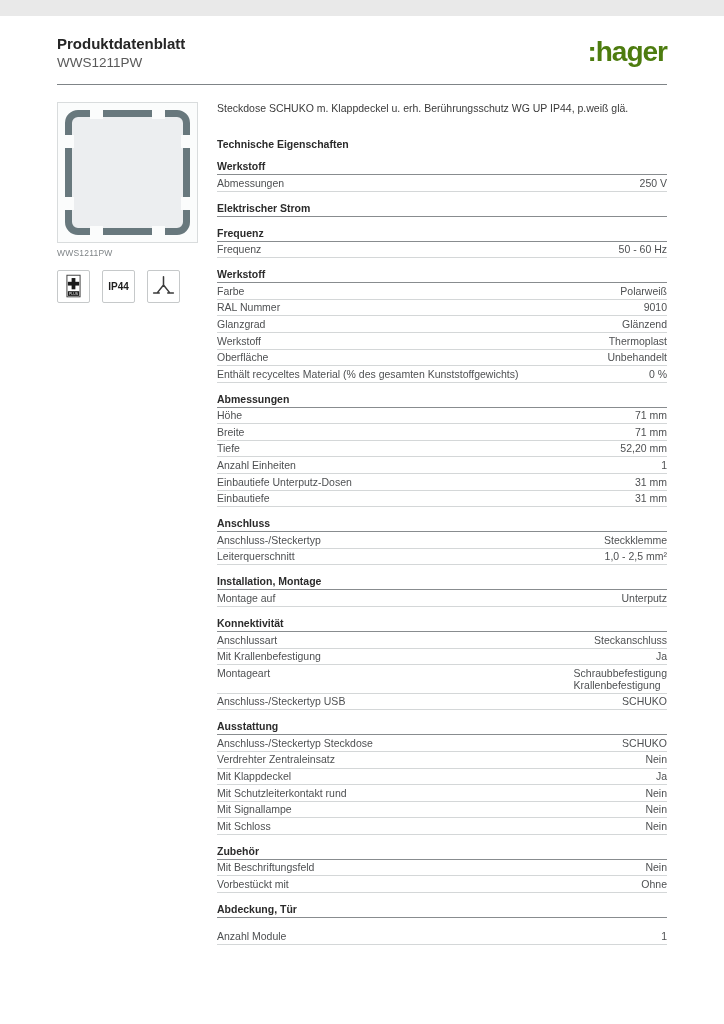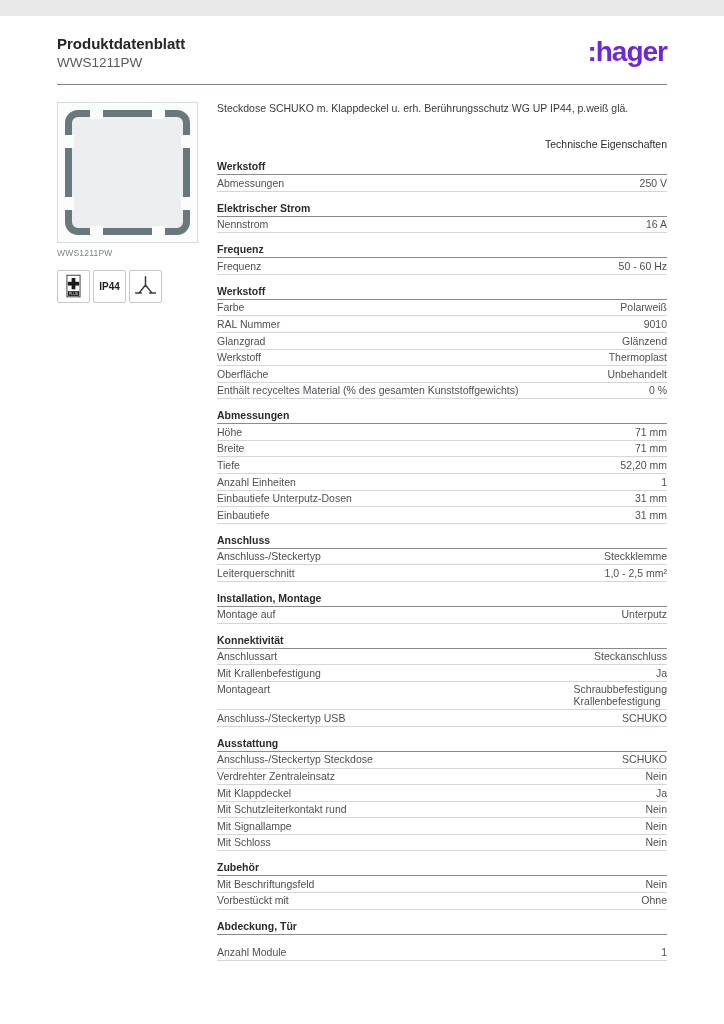--- a/index.html
+++ b/index.html
@@ -5,21 +5,21 @@
   * { margin:0; padding:0; box-sizing:border-box; }
   html,body { background:#e9e9e9; }
   body { font-family:"Liberation Sans", sans-serif; }
   .page { width:724px; height:1024px; background:#ffffff; position:relative; overflow:hidden; margin:16px auto; }
   .content { padding:19px 57px 0 57px; }
 
   
   .header { display:flex; justify-content:space-between; align-items:flex-start; padding-bottom:13px; border-bottom:1px solid #7f8487; }
   .title { font-size:15px; font-weight:bold; color:#262626; line-height:1.25; }
   .subtitle { font-size:13.5px; color:#595959; line-height:1.3; }
-  .logo { font-size:28px; font-weight:bold; color:#6d28d9; letter-spacing:-1px; line-height:1; margin-top:3px; }
+  .logo { font-size:28px; font-weight:bold; color:#4d7c0f; letter-spacing:-1px; line-height:1; margin-top:3px; }
 
   
   .main { display:flex; margin-top:17px; }
   .left-col { width:143px; flex:none; }
   .right-col { flex:1; margin-left:17px; }
 
   
   .photo { width:141px; height:141px; border:1px solid #d9dcdd; background:#fbfcfc; position:relative; }
   .photo-frame { position:absolute; left:7px; top:7px; right:7px; bottom:7px; border:7px solid #68787d; border-radius:13px; background:#eceef0; }
   .notch { position:absolute; background:#fbfcfc; }
@@ -27,27 +27,27 @@
   .n-t2 { left:94px; top:5px;  width:13px; height:11px; }
   .n-b1 { left:32px; bottom:5px; width:13px; height:11px; }
   .n-b2 { left:94px; bottom:5px; width:13px; height:11px; }
   .n-l1 { top:32px;  left:5px;  width:11px; height:13px; }
   .n-l2 { top:94px;  left:5px;  width:11px; height:13px; }
   .n-r1 { top:32px;  right:5px; width:11px; height:13px; }
   .n-r2 { top:94px;  right:5px; width:11px; height:13px; }
 
   .caption { font-size:8.5px; color:#7f8487; margin-top:5px; letter-spacing:0.2px; }
 
-  .badges { display:flex; gap:3px; margin-top:12px; }
+  .badges { display:flex; gap:12px; margin-top:12px; }
   .badge { width:33px; height:33px; border:1px solid #c6c9ca; border-radius:2px; display:flex; align-items:center; justify-content:center; background:#fff; }
   .badge-ip44 { font-size:10px; font-weight:bold; color:#1f1f1f; }
 
   
   .description { font-size:10.5px; font-weight:normal; color:#3a3a3a; line-height:1.3; }
-  .tech-heading { font-size:10.5px; font-weight:normal; color:#2b2b2b; margin-top:22px;text-align:right; }
+  .tech-heading { font-size:10.5px; font-weight:bold; color:#2b2b2b; margin-top:22px; }
 
   .spec-section { margin-top:10px; }
   .spec-title { font-size:10.5px; font-weight:bold; color:#2b2b2b; padding-bottom:2px; border-bottom:1px solid #888c8f; line-height:1.15; }
   .spec-row { display:flex; justify-content:space-between; align-items:flex-start; padding:1.5px 0 2px 0; border-bottom:1px solid #d4d7d8; font-size:10.5px; color:#4e5052; line-height:1.15; }
   .spec-label { padding-right:12px; }
   .spec-value { text-align:left; white-space:pre-line; flex:none; }
 
   
   .footer { position:absolute; left:57px; right:57px; top:992px; border-top:1px solid #96999b; padding-top:9px; display:flex; justify-content:space-between; align-items:baseline; }
   .footer-left { font-size:10px; font-weight:bold; color:#262626; text-decoration:none; }
@@ -111,24 +111,20 @@
         <div>
             <section class="spec-section">
               <div class="spec-title">Werkstoff</div>
               <div class="spec-row">
                 <span class="spec-label">Abmessungen</span>
                 <span class="spec-value">250 V</span>
               </div>
             </section>
             <section class="spec-section">
               <div class="spec-title">Elektrischer Strom</div>
-              <div class="spec-row">
-                <span class="spec-label">Nennstrom</span>
-                <span class="spec-value">16 A</span>
-              </div>
             </section>
             <section class="spec-section">
               <div class="spec-title">Frequenz</div>
               <div class="spec-row">
                 <span class="spec-label">Frequenz</span>
                 <span class="spec-value">50 - 60 Hz</span>
               </div>
             </section>
             <section class="spec-section">
               <div class="spec-title">Werkstoff</div>

